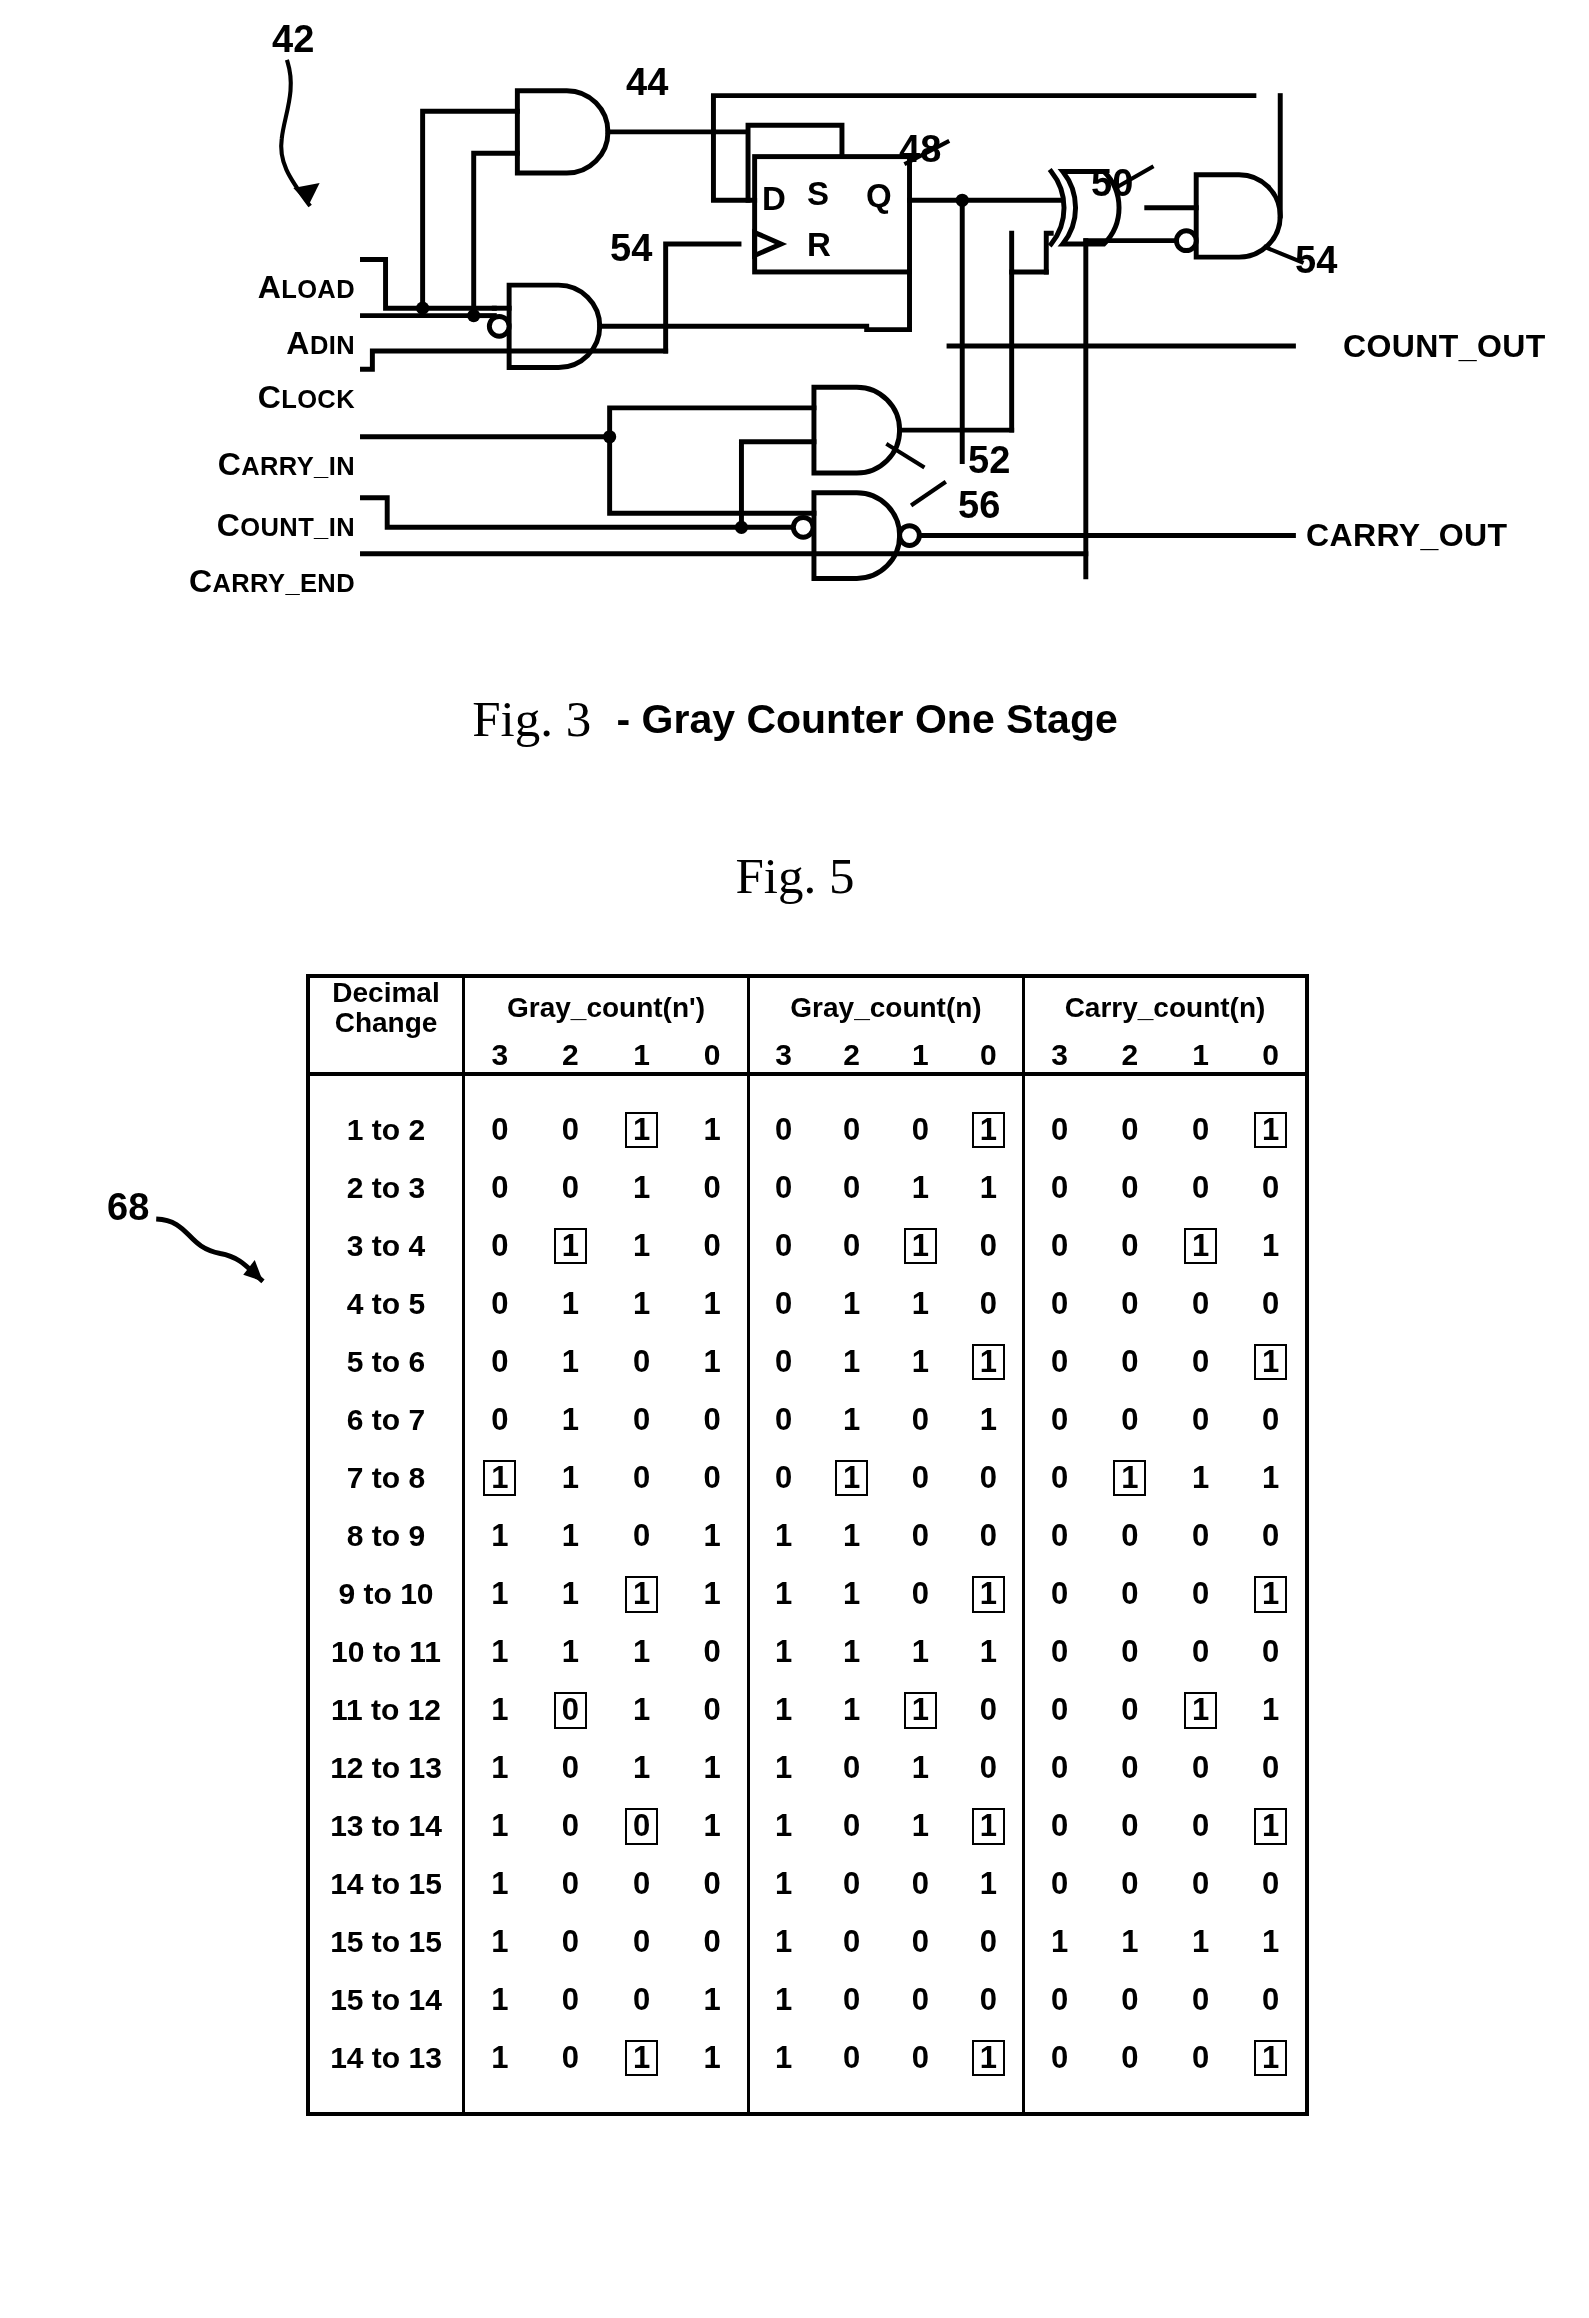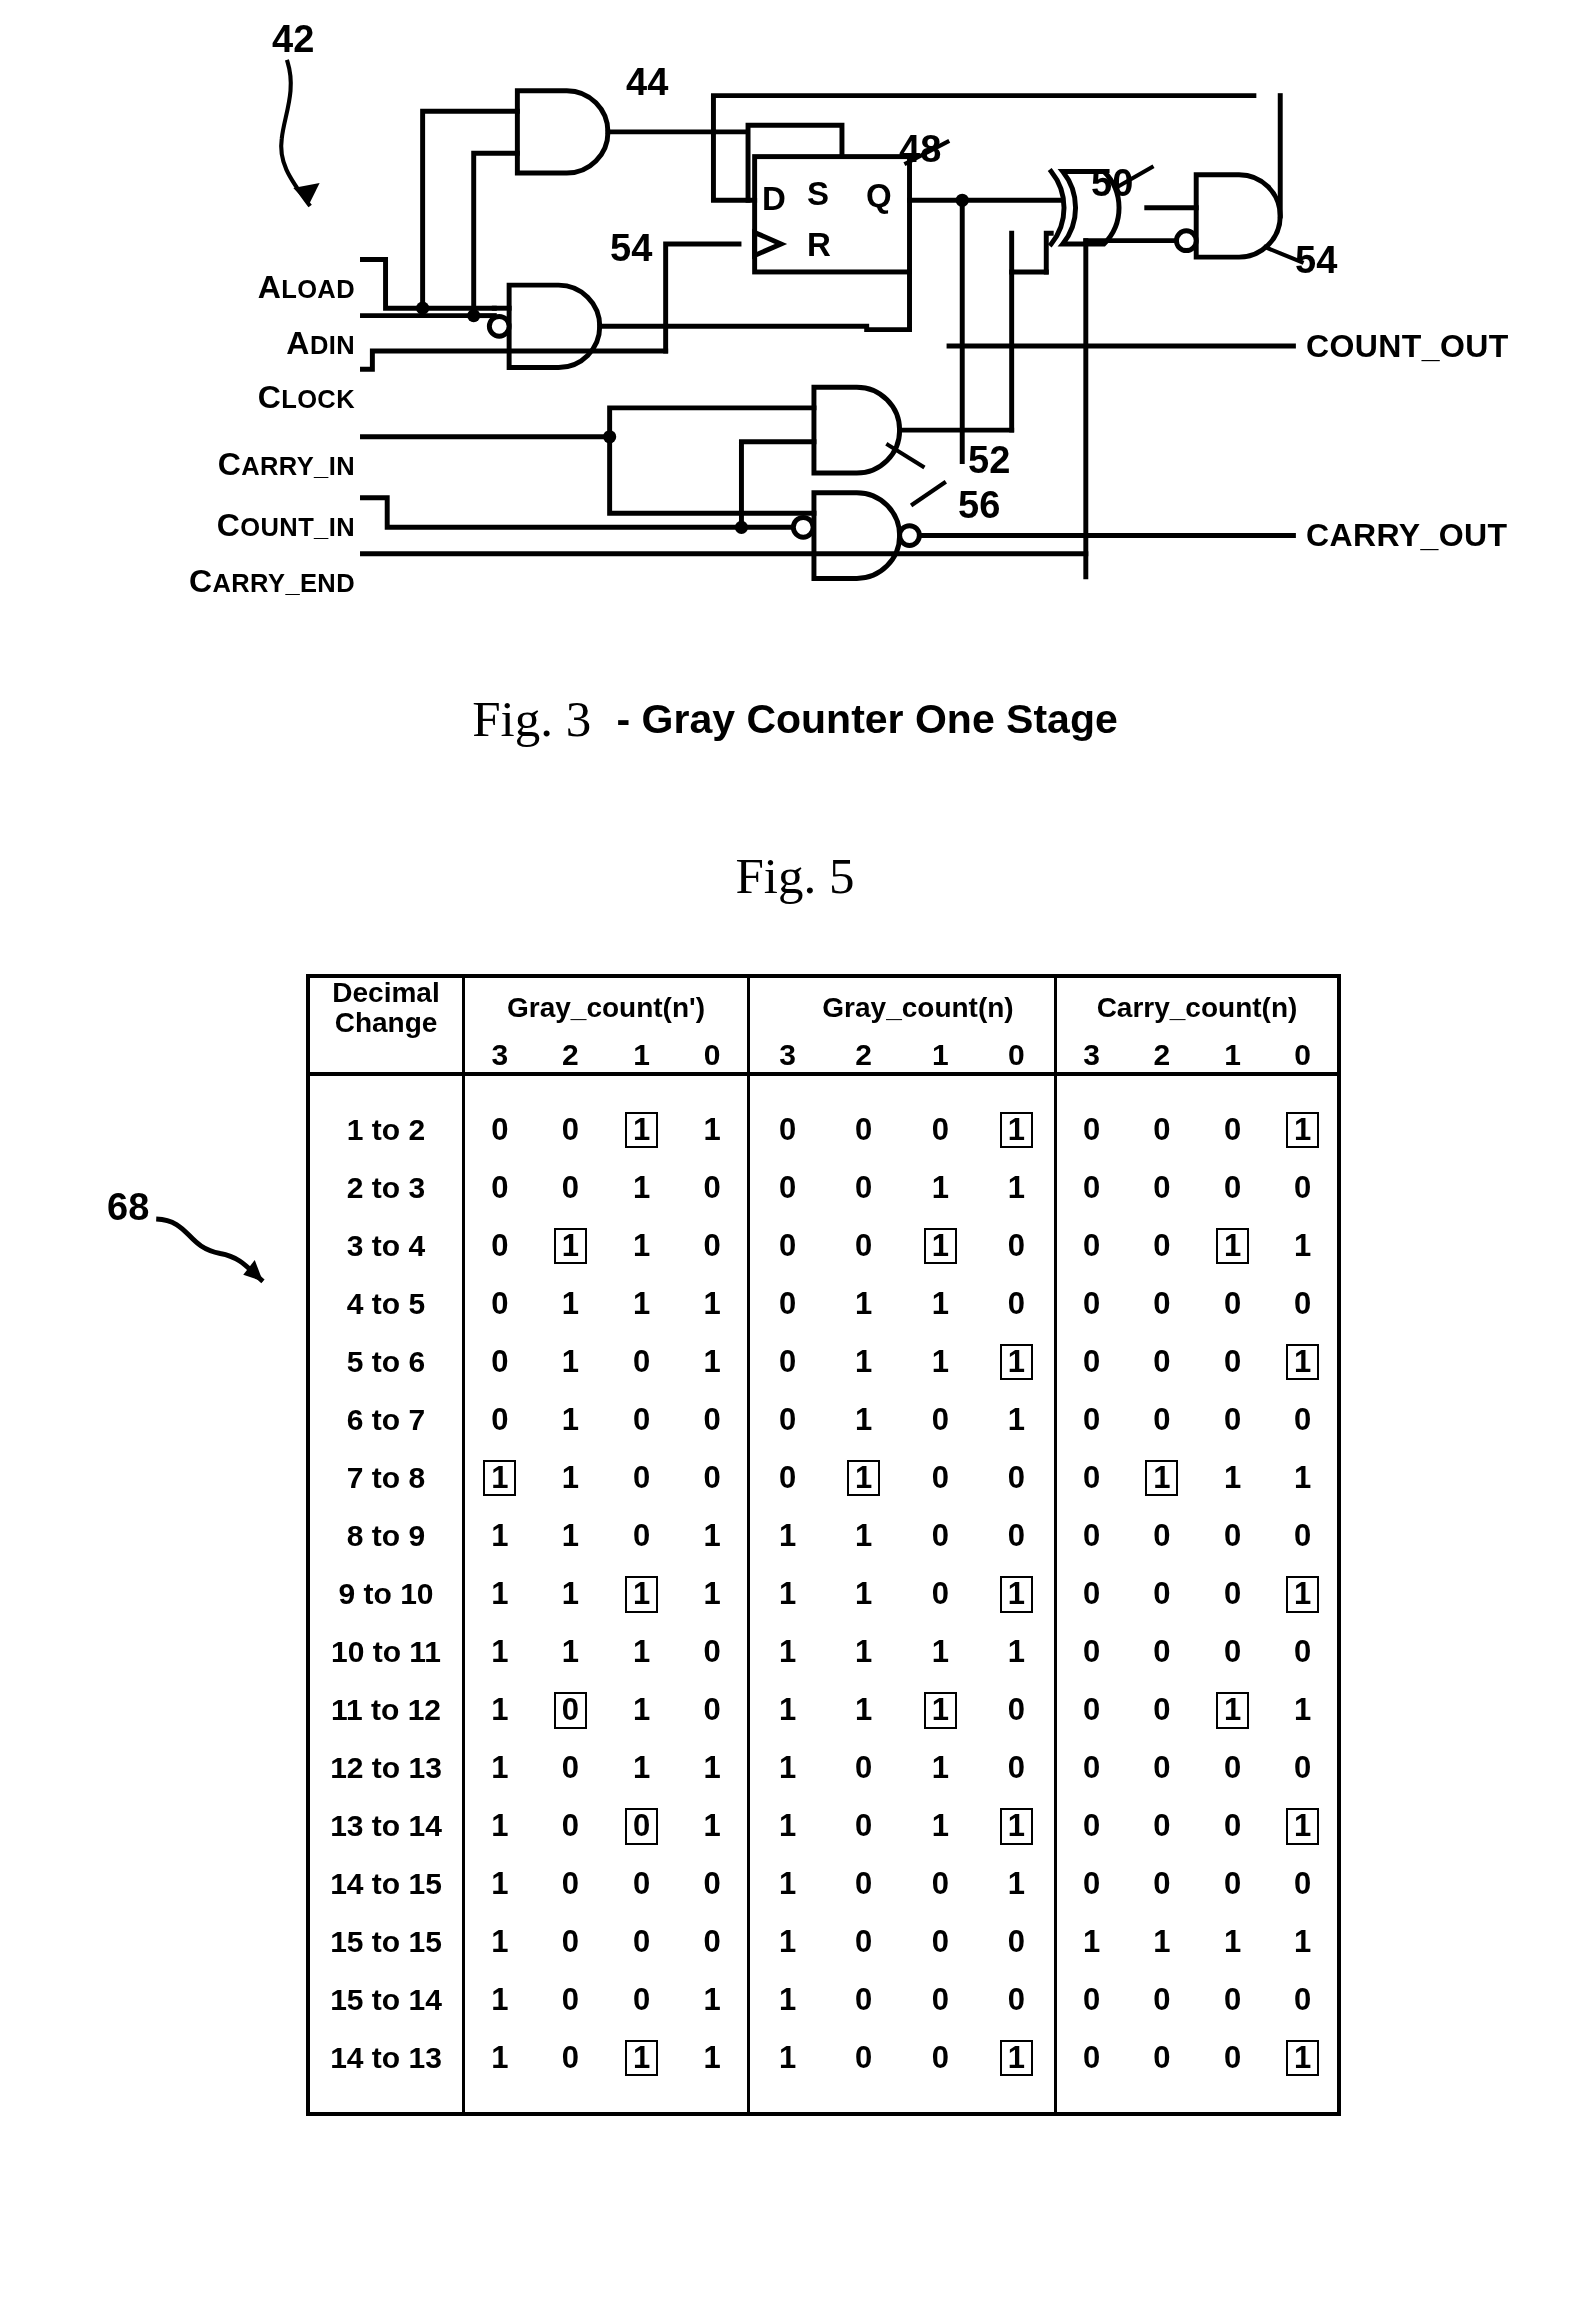--- a/index.html
+++ b/index.html
@@ -184,21 +184,21 @@
   <div class="siglabel r" style="left:26px;top:418px;width:329px;">
     <span>C</span><span class="sc">ARRY_IN</span>
   </div>
   <div class="siglabel r" style="left:26px;top:479px;width:329px;">
     <span>C</span><span class="sc">OUNT_IN</span>
   </div>
   <div class="siglabel r" style="left:26px;top:535px;width:329px;">
     <span>C</span><span class="sc">ARRY_END</span>
   </div>
 
-  <div class="siglabel" style="left:1306px;top:328px;">COUNT_OUT</div>
+  <div class="siglabel" style="left:1343px;top:328px;">COUNT_OUT</div>
   <div class="siglabel" style="left:1306px;top:517px;">CARRY_OUT</div>
 </div>
 
 <div class="capfig3">
   <span class="serif">Fig. 3</span>
   <span style="display:inline-block;width:18px;"></span>
   <span class="narrow">- Gray Counter One Stage</span>
 </div>
 
 <div class="capfig5">Fig. 5</div>
@@ -215,21 +215,21 @@
   <table class="gt">
     <thead>
       <tr class="hdrrow">
         <th class="hdrtitle vsep" style="width:152px;">
           <div>Decimal</div>
           <div>Change</div>
         </th>
         <th class="hdrtitle vsep" colspan="4" style="width:282px;">
           <div>Gray_count(n')</div>
         </th>
-        <th class="hdrtitle vsep" colspan="4" style="width:272px;padding-left:32px;">
+        <th class="hdrtitle vsep" colspan="4" style="width:272px;">
           <div>Gray_count(n)</div>
         </th>
         <th class="hdrtitle" colspan="4" style="width:280px;">
           <div>Carry_count(n)</div>
         </th>
       </tr>
       <tr class="bitrow">
         <th class="vsep hdrbottom"></th>
         <th class="hdrbottom">3</th>
         <th class="hdrbottom">2</th>

